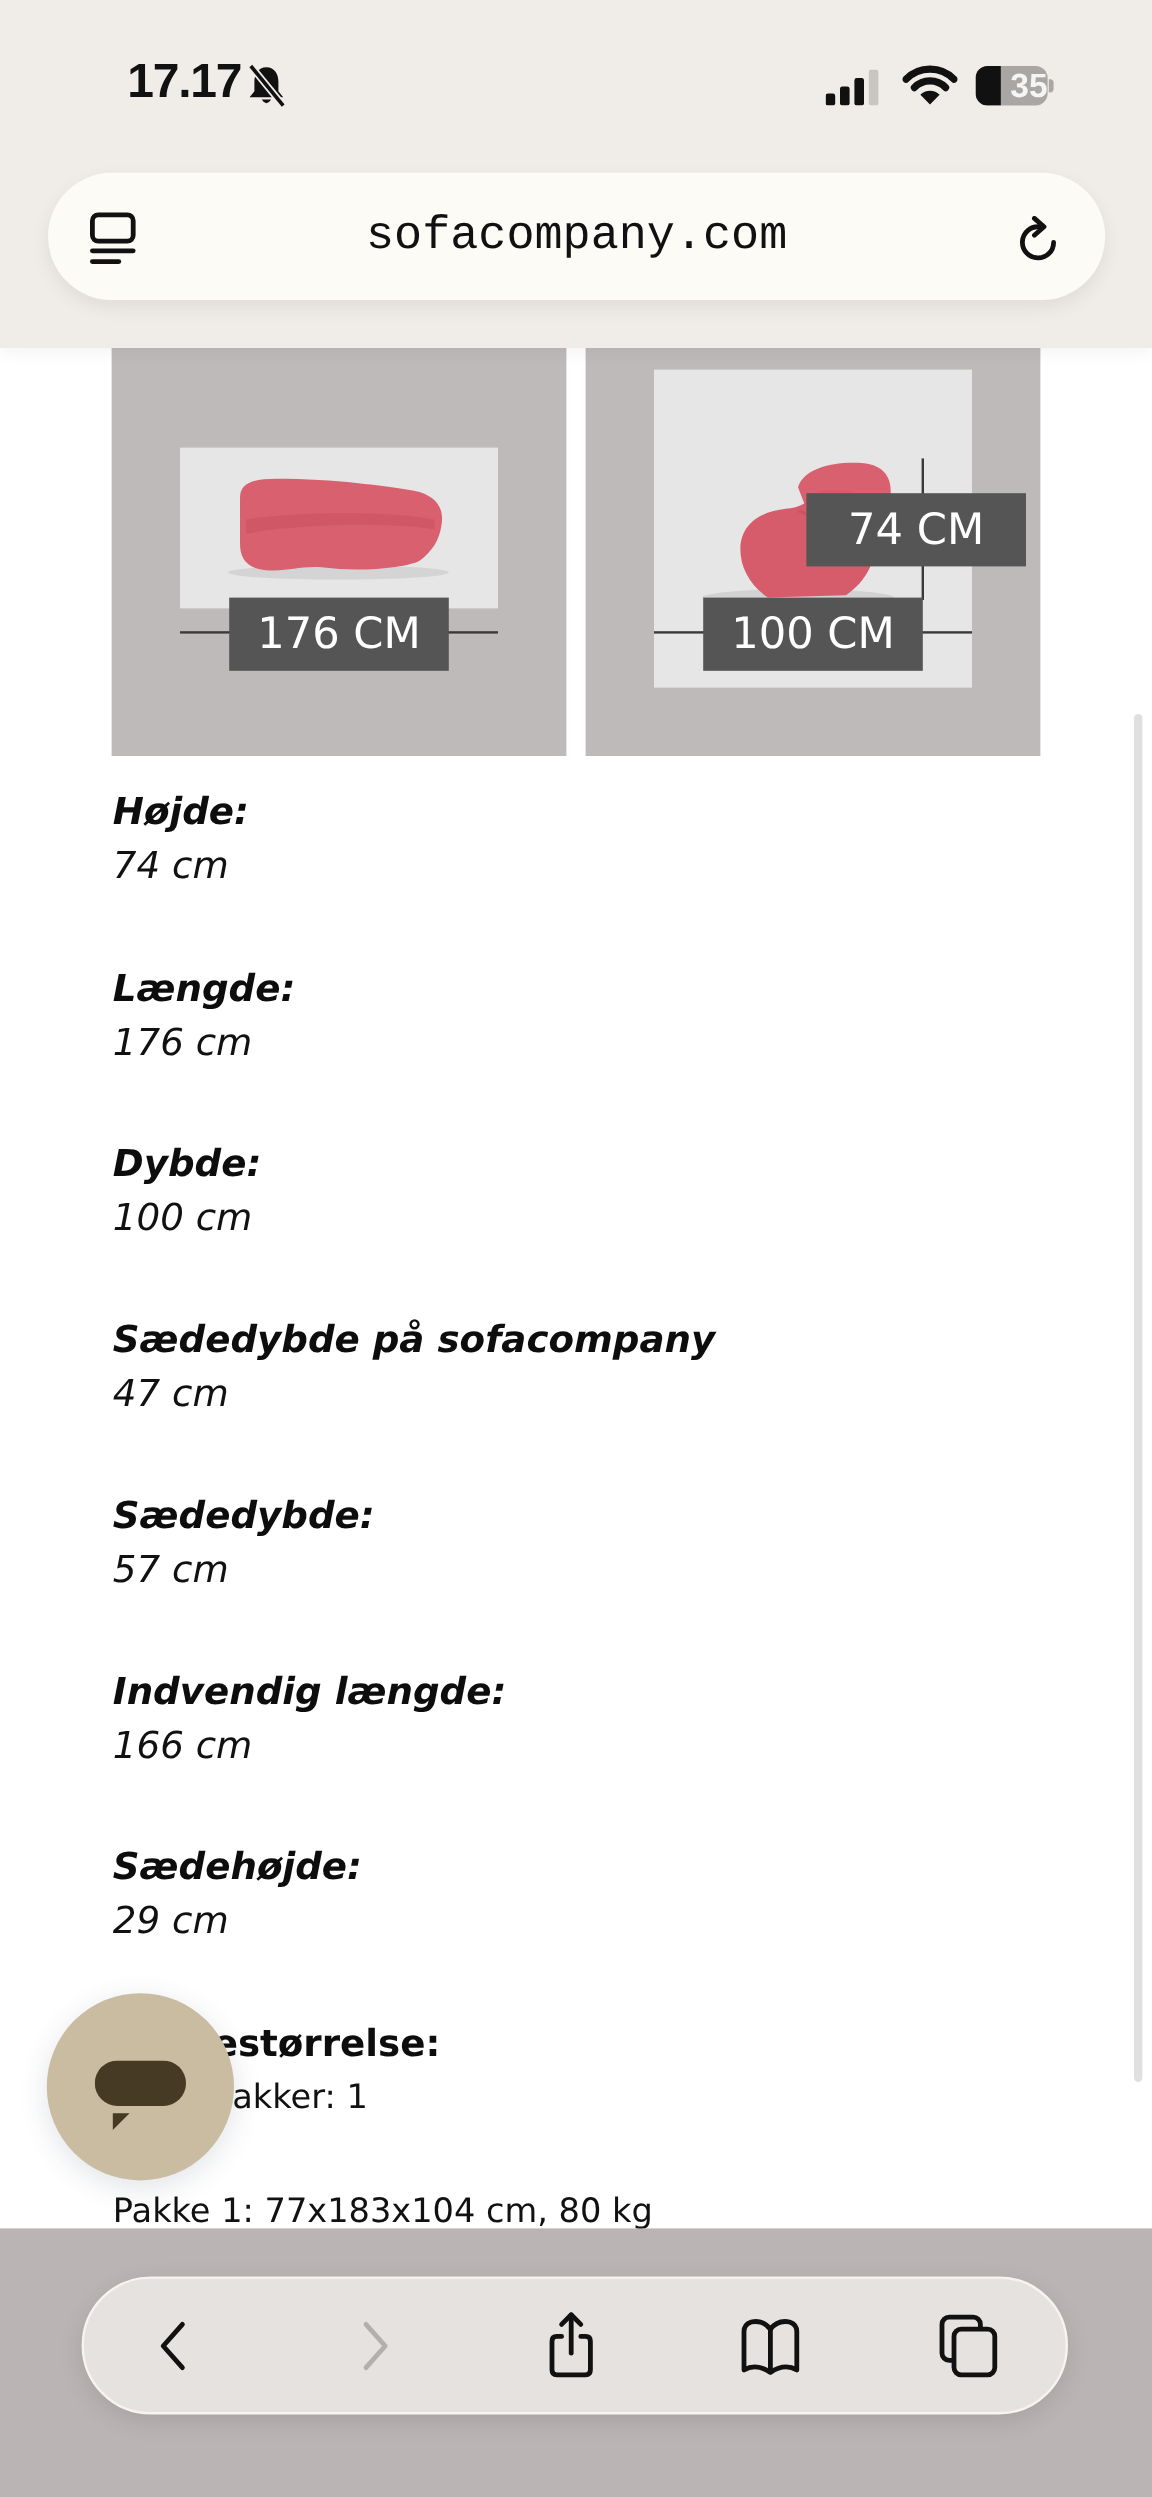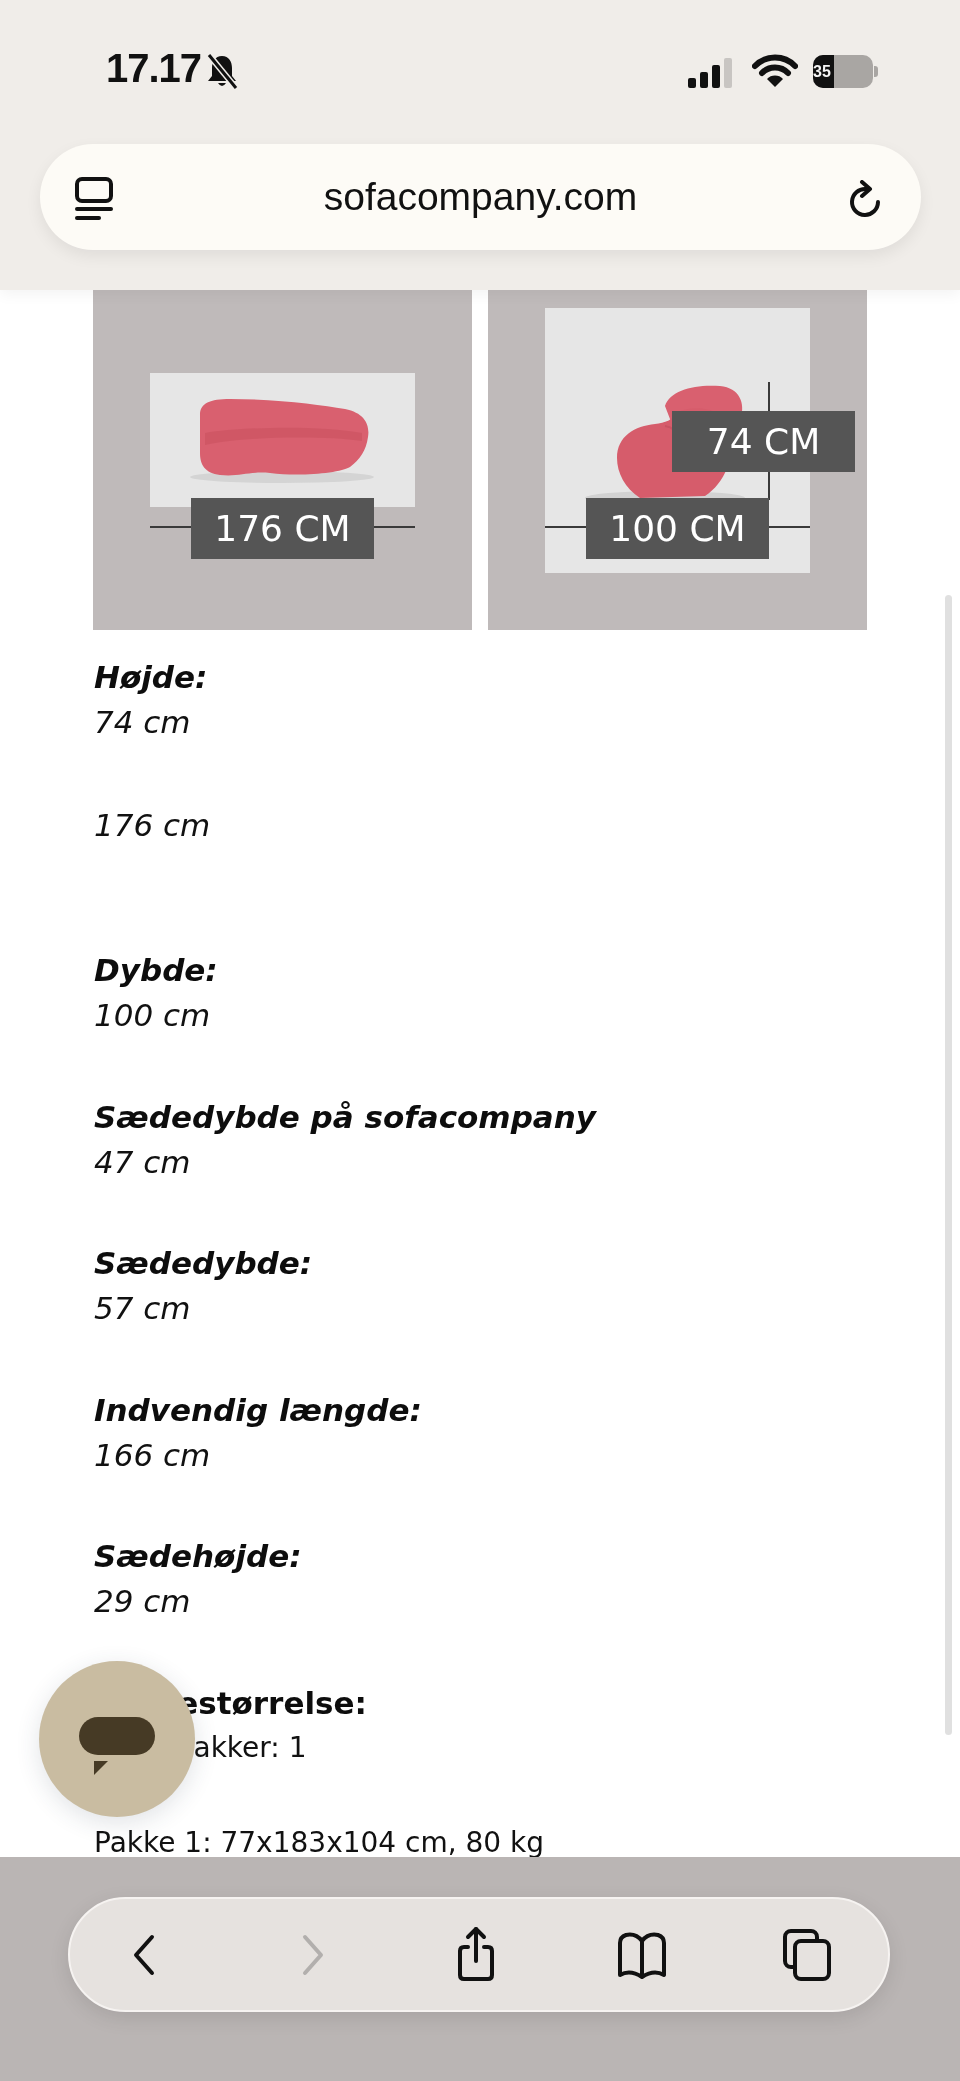--- a/index.html
+++ b/index.html
@@ -23,34 +23,34 @@
   .battery {
     position: absolute; left: 813px; top: 55px; width: 64px; height: 33px;
   }
   .battery-body {
     position: absolute; left: 0; top: 0; width: 60px; height: 33px; border-radius: 10px;
     background: #a9a6a3; overflow: hidden;
   }
   .battery-fill { position: absolute; left: 0; top: 0; width: 21px; height: 33px; background: #111; }
   .battery-text {
     position: absolute; left: 0; top: 0; width: 60px; height: 33px; line-height: 33px;
-    text-align: left; font-weight: bold; font-size: 16px; color: #f5f5f5;
+    text-align: right; font-weight: bold; font-size: 28px; color: #f5f5f5;
     font-family: "Liberation Sans", sans-serif;
   }
   .battery-nub { position: absolute; left: 61px; top: 11px; width: 4px; height: 11px; border-radius: 0 3px 3px 0; background: #a9a6a3; }
 
   .url-bar {
     position: absolute; left: 40px; top: 144px; width: 881px; height: 106px;
     background: #fdfbf6; border-radius: 53px;
     box-shadow: 0 6px 16px rgba(0,0,0,0.07);
   }
   .tabs-menu-icon { position: absolute; left: 34px; top: 32px; width: 40px; height: 44px; }
   .url-text {
     position: absolute; left: 0; right: 0; top: 0; height: 106px; line-height: 106px;
-    text-align: center; font-size: 39px; color: #111; font-family: Liberation Sans, sans-serif;
+    text-align: center; font-size: 39px; color: #111; font-family: Liberation Mono, monospace;
   }
   .reload-icon { position: absolute; left: 806px; top: 36px; width: 40px; height: 44px; }
 
   
   .image-panel {
     position: absolute; top: 290px; width: 379px; height: 340px; background: #bfbaba;
   }
   .panel-left { left: 93px; }
   .panel-right { left: 488px; }
   .photo {
@@ -166,20 +166,21 @@
   <div class="dim-label" style="left:184px; top:121px; width:183px;">74 CM</div>
   <div class="dim-label" style="left:98px; top:208px; width:183px;">100 CM</div>
 </div>
 
 <div class="spec-list">
   <div class="spec">
     <div class="spec-label">Højde:</div>
     <div class="spec-value">74 cm</div>
   </div>
   <div class="spec">
+    <div class="spec-label">Længde:</div>
     <div class="spec-value">176 cm</div>
   </div>
   <div class="spec">
     <div class="spec-label">Dybde:</div>
     <div class="spec-value">100 cm</div>
   </div>
   <div class="spec">
     <div class="spec-label">Sædedybde på sofacompany</div>
     <div class="spec-value">47 cm</div>
   </div>

